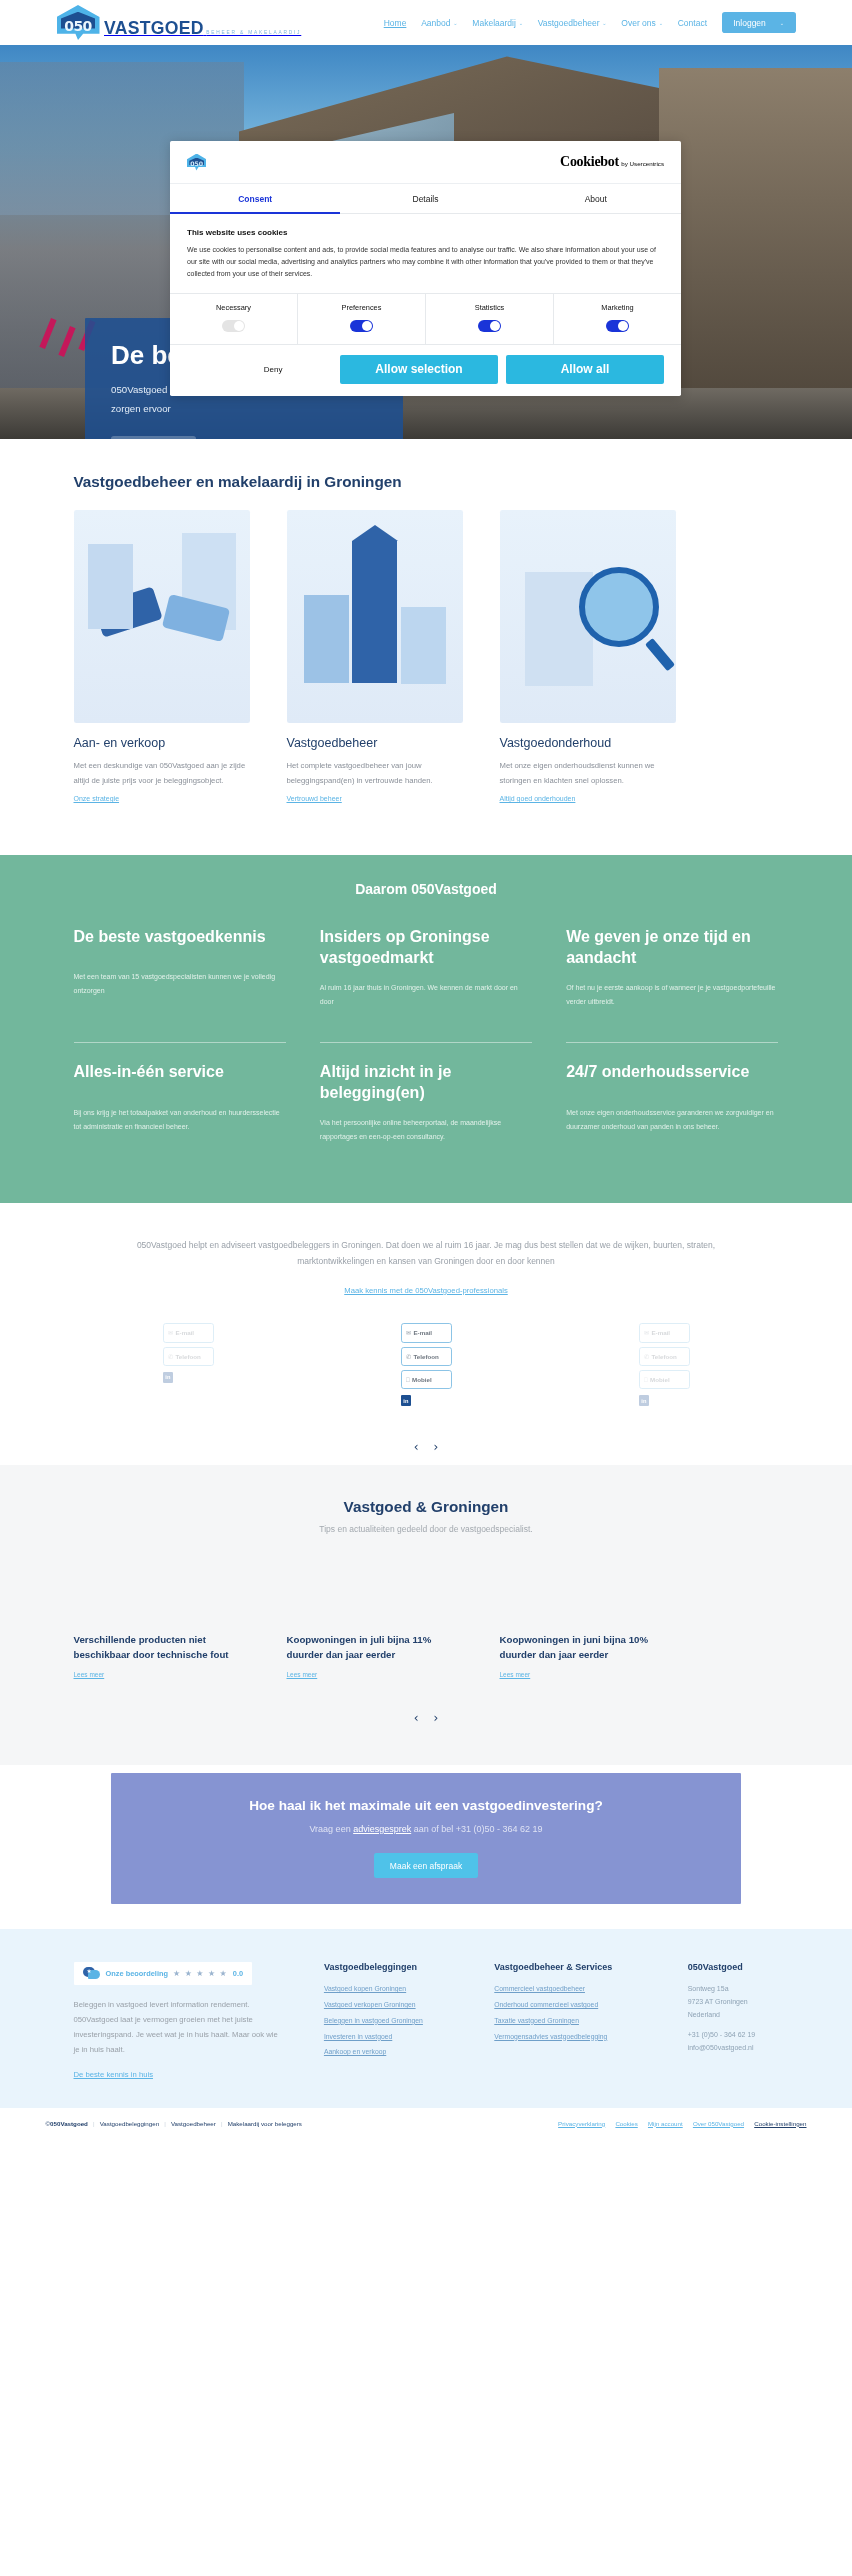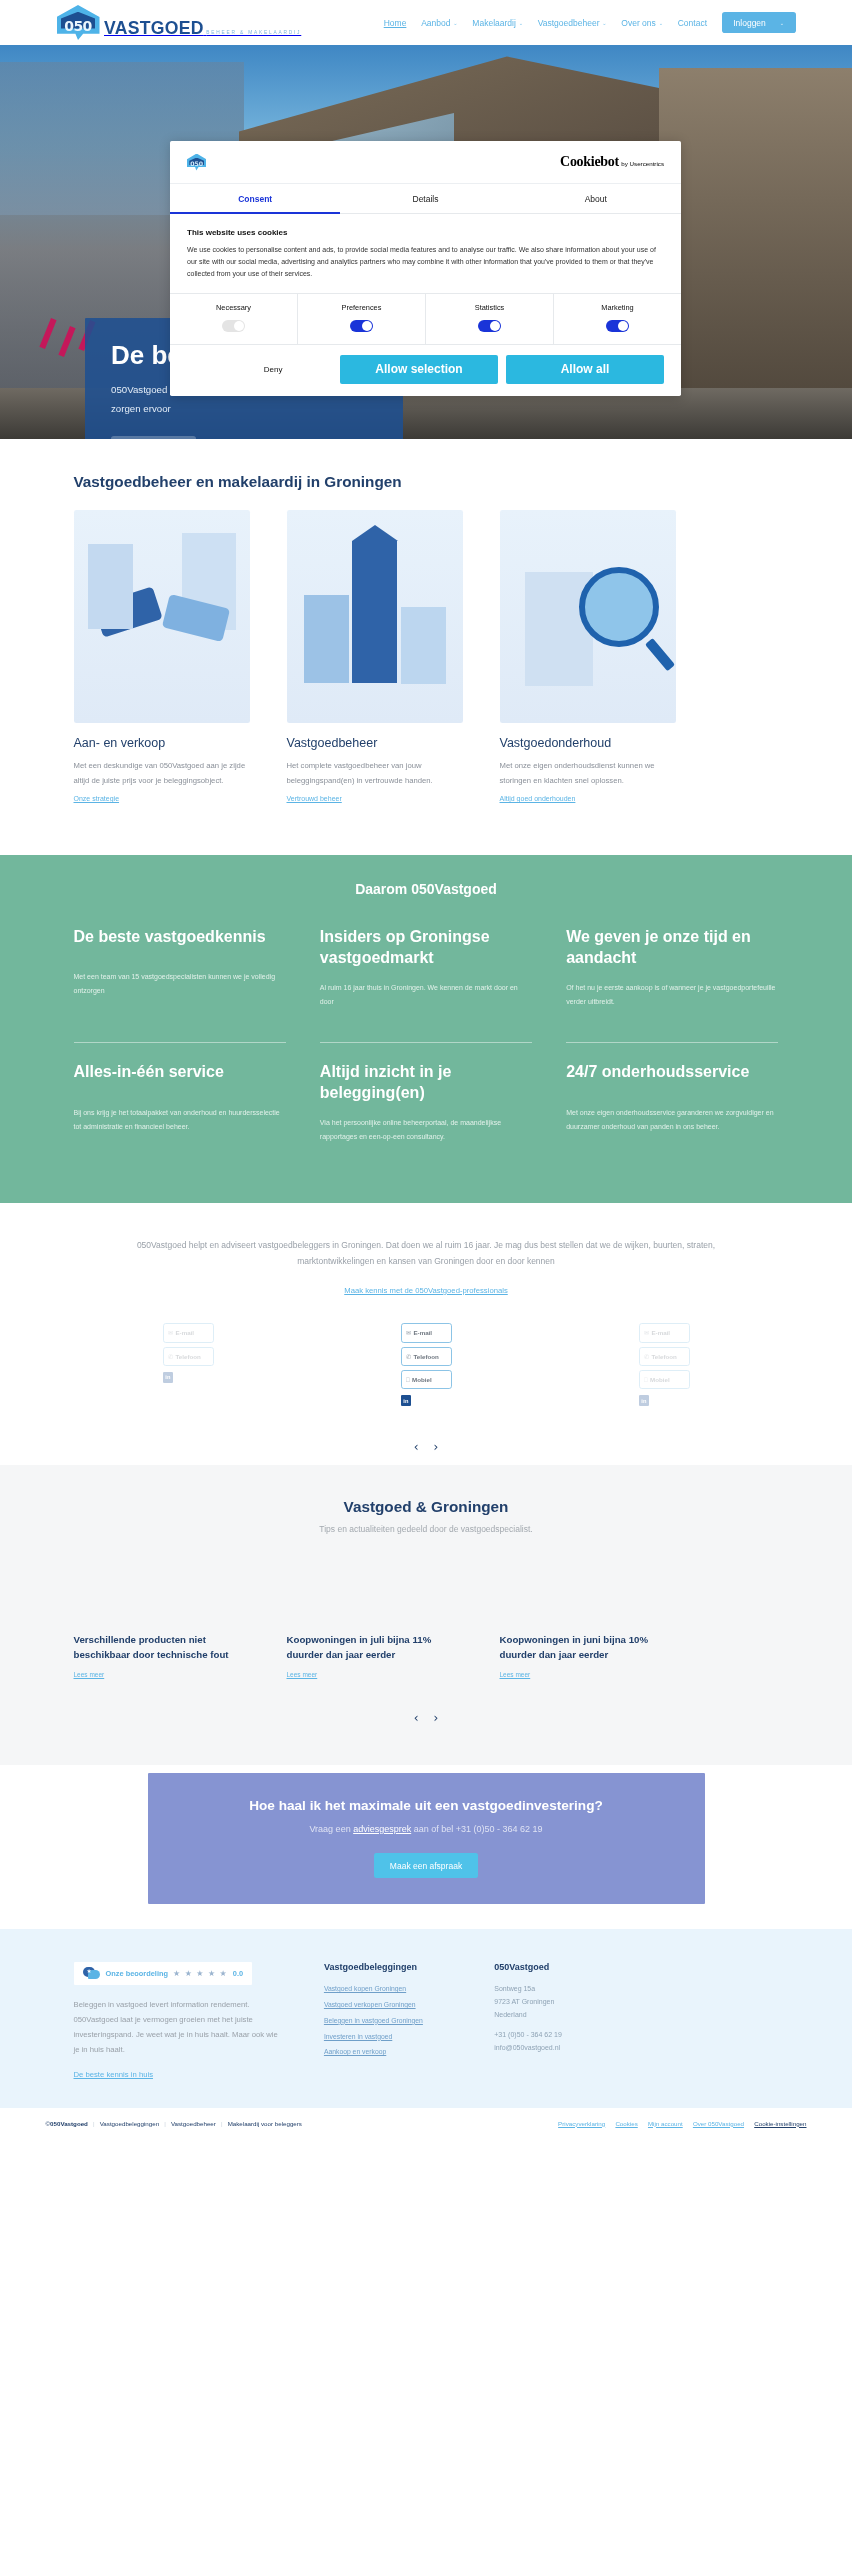--- a/index.html
+++ b/index.html
@@ -273,21 +273,21 @@
   .blog-sub { text-align: center; font-size: 8.5px; color: #a3a9af; margin-top: 8px; }
   .blog-grid { display: flex; gap: 37px; margin-top: 31px; }
   .blog-card { width: 176px; }
   .blog-h { font-size: 9.7px; line-height: 1.45; color: #22406b; margin-top: 68px; }
   .blog-link { display: inline-block; margin-top: 9px; font-size: 6.5px; color: #5bb4e5; text-decoration: underline; }
   .blog-nav { display: flex; justify-content: center; gap: 14.8px; margin-top: 32px; }
 
   
   .cta-band { background: #fff; padding: 8px 0 25px; }
   .cta-box {
-    width: 557px; margin: 0 auto; background: #8694d2;
+    width: 630px; margin: 0 auto; background: #8694d2;
     padding: 25px 0 26px; text-align: center; border-radius: 1.1px; color: #fff;
   }
   .cta-h { font-size: 13.6px; font-weight: bold; }
   .cta-p { font-size: 9px; margin-top: 11.4px; color: #dfe3f4; }
   .cta-p a { color: #fff; text-decoration: underline; }
   .cta-btn {
     margin-top: 19.3px; background: #4fc2e9; color: #fff; border: none;
     padding: 7.4px 16px; border-radius: 2.3px; font-size: 8.5px; cursor: pointer;
     font-family: "Liberation Sans", sans-serif;
   }
@@ -643,20 +643,29 @@
         <h4 class="footer-col-h">Vastgoedbeleggingen</h4>
         <ul class="footer-list">
           <li><a href="#">Vastgoed kopen Groningen</a></li>
           <li><a href="#">Vastgoed verkopen Groningen</a></li>
           <li><a href="#">Beleggen in vastgoed Groningen</a></li>
           <li><a href="#">Investeren in vastgoed</a></li>
           <li><a href="#">Aankoop en verkoop</a></li>
         </ul>
       </div>
 
+      <div>
+        <h4 class="footer-col-h">Vastgoedbeheer &amp; Services</h4>
+        <ul class="footer-list">
+          <li><a href="#">Commercieel vastgoedbeheer</a></li>
+          <li><a href="#">Onderhoud commercieel vastgoed</a></li>
+          <li><a href="#">Taxatie vastgoed Groningen</a></li>
+          <li><a href="#">Vermogensadvies vastgoedbelegging</a></li>
+        </ul>
+      </div>
 
       <div>
         <h4 class="footer-col-h">050Vastgoed</h4>
         <div class="footer-addr">
           <div>Sontweg 15a</div>
           <div>9723 AT Groningen</div>
           <div>Nederland</div>
           <div class="gap"></div>
           <div>+31 (0)50 - 364 62 19</div>
           <div>info@050vastgoed.nl</div>

